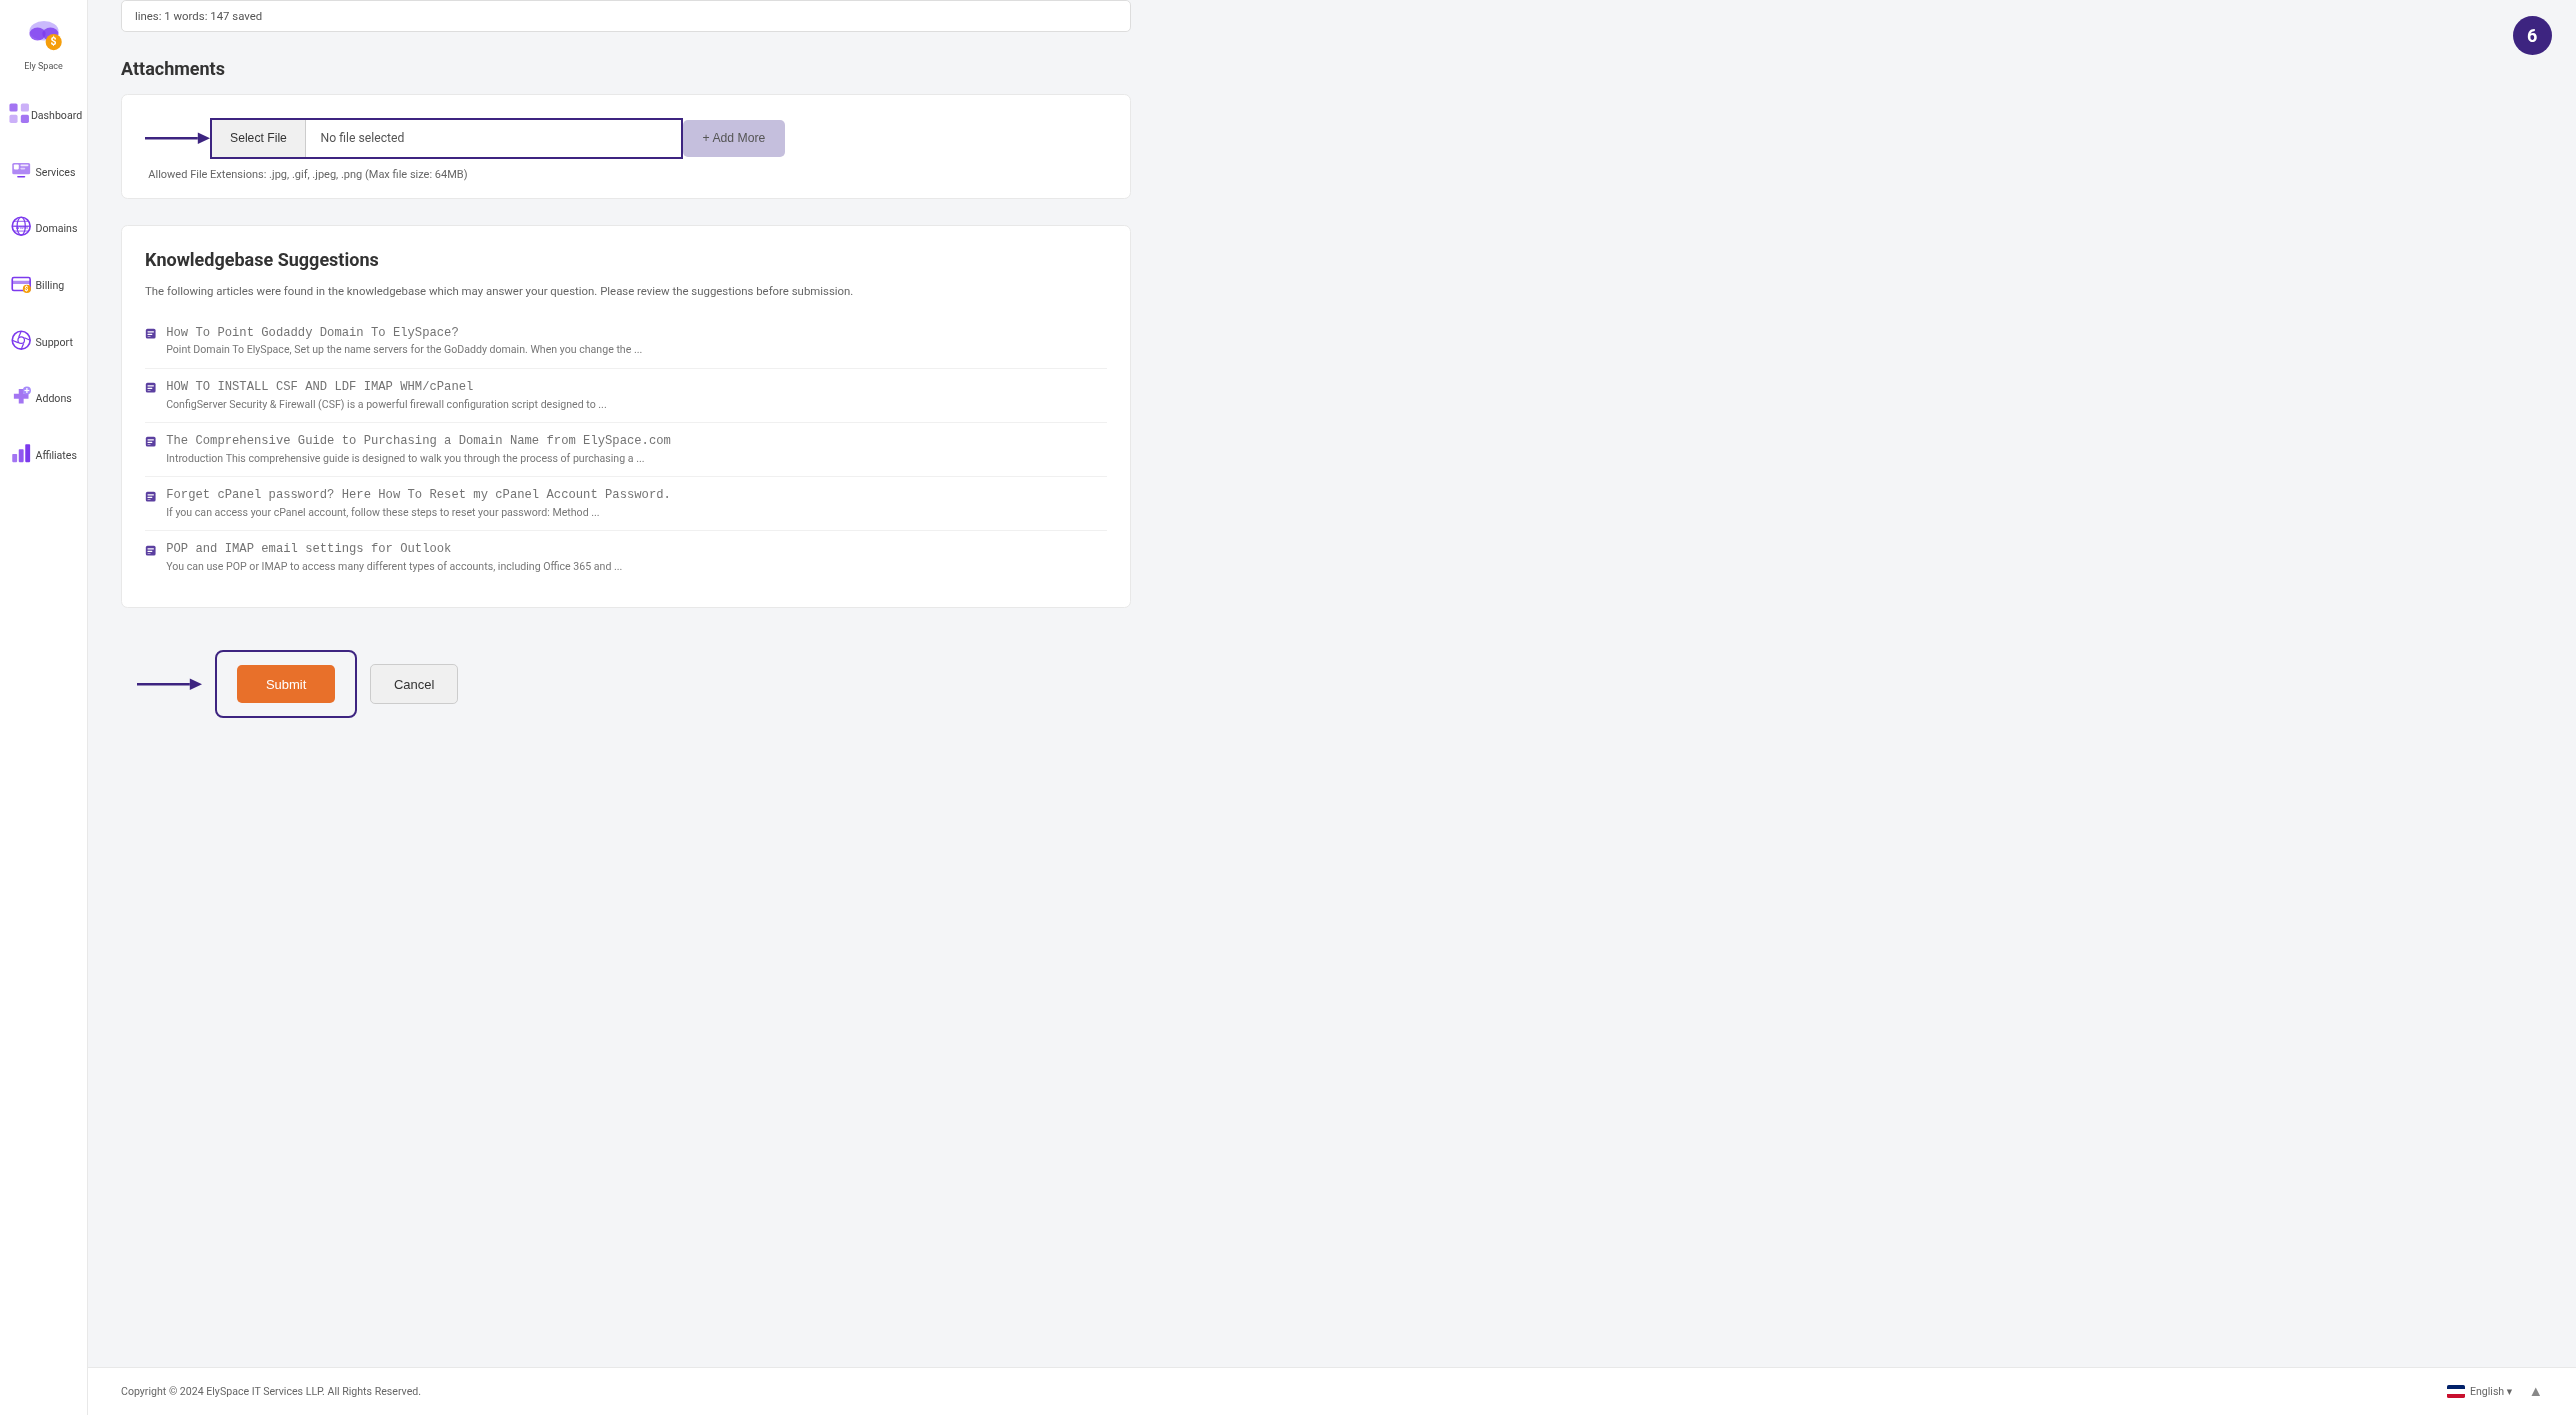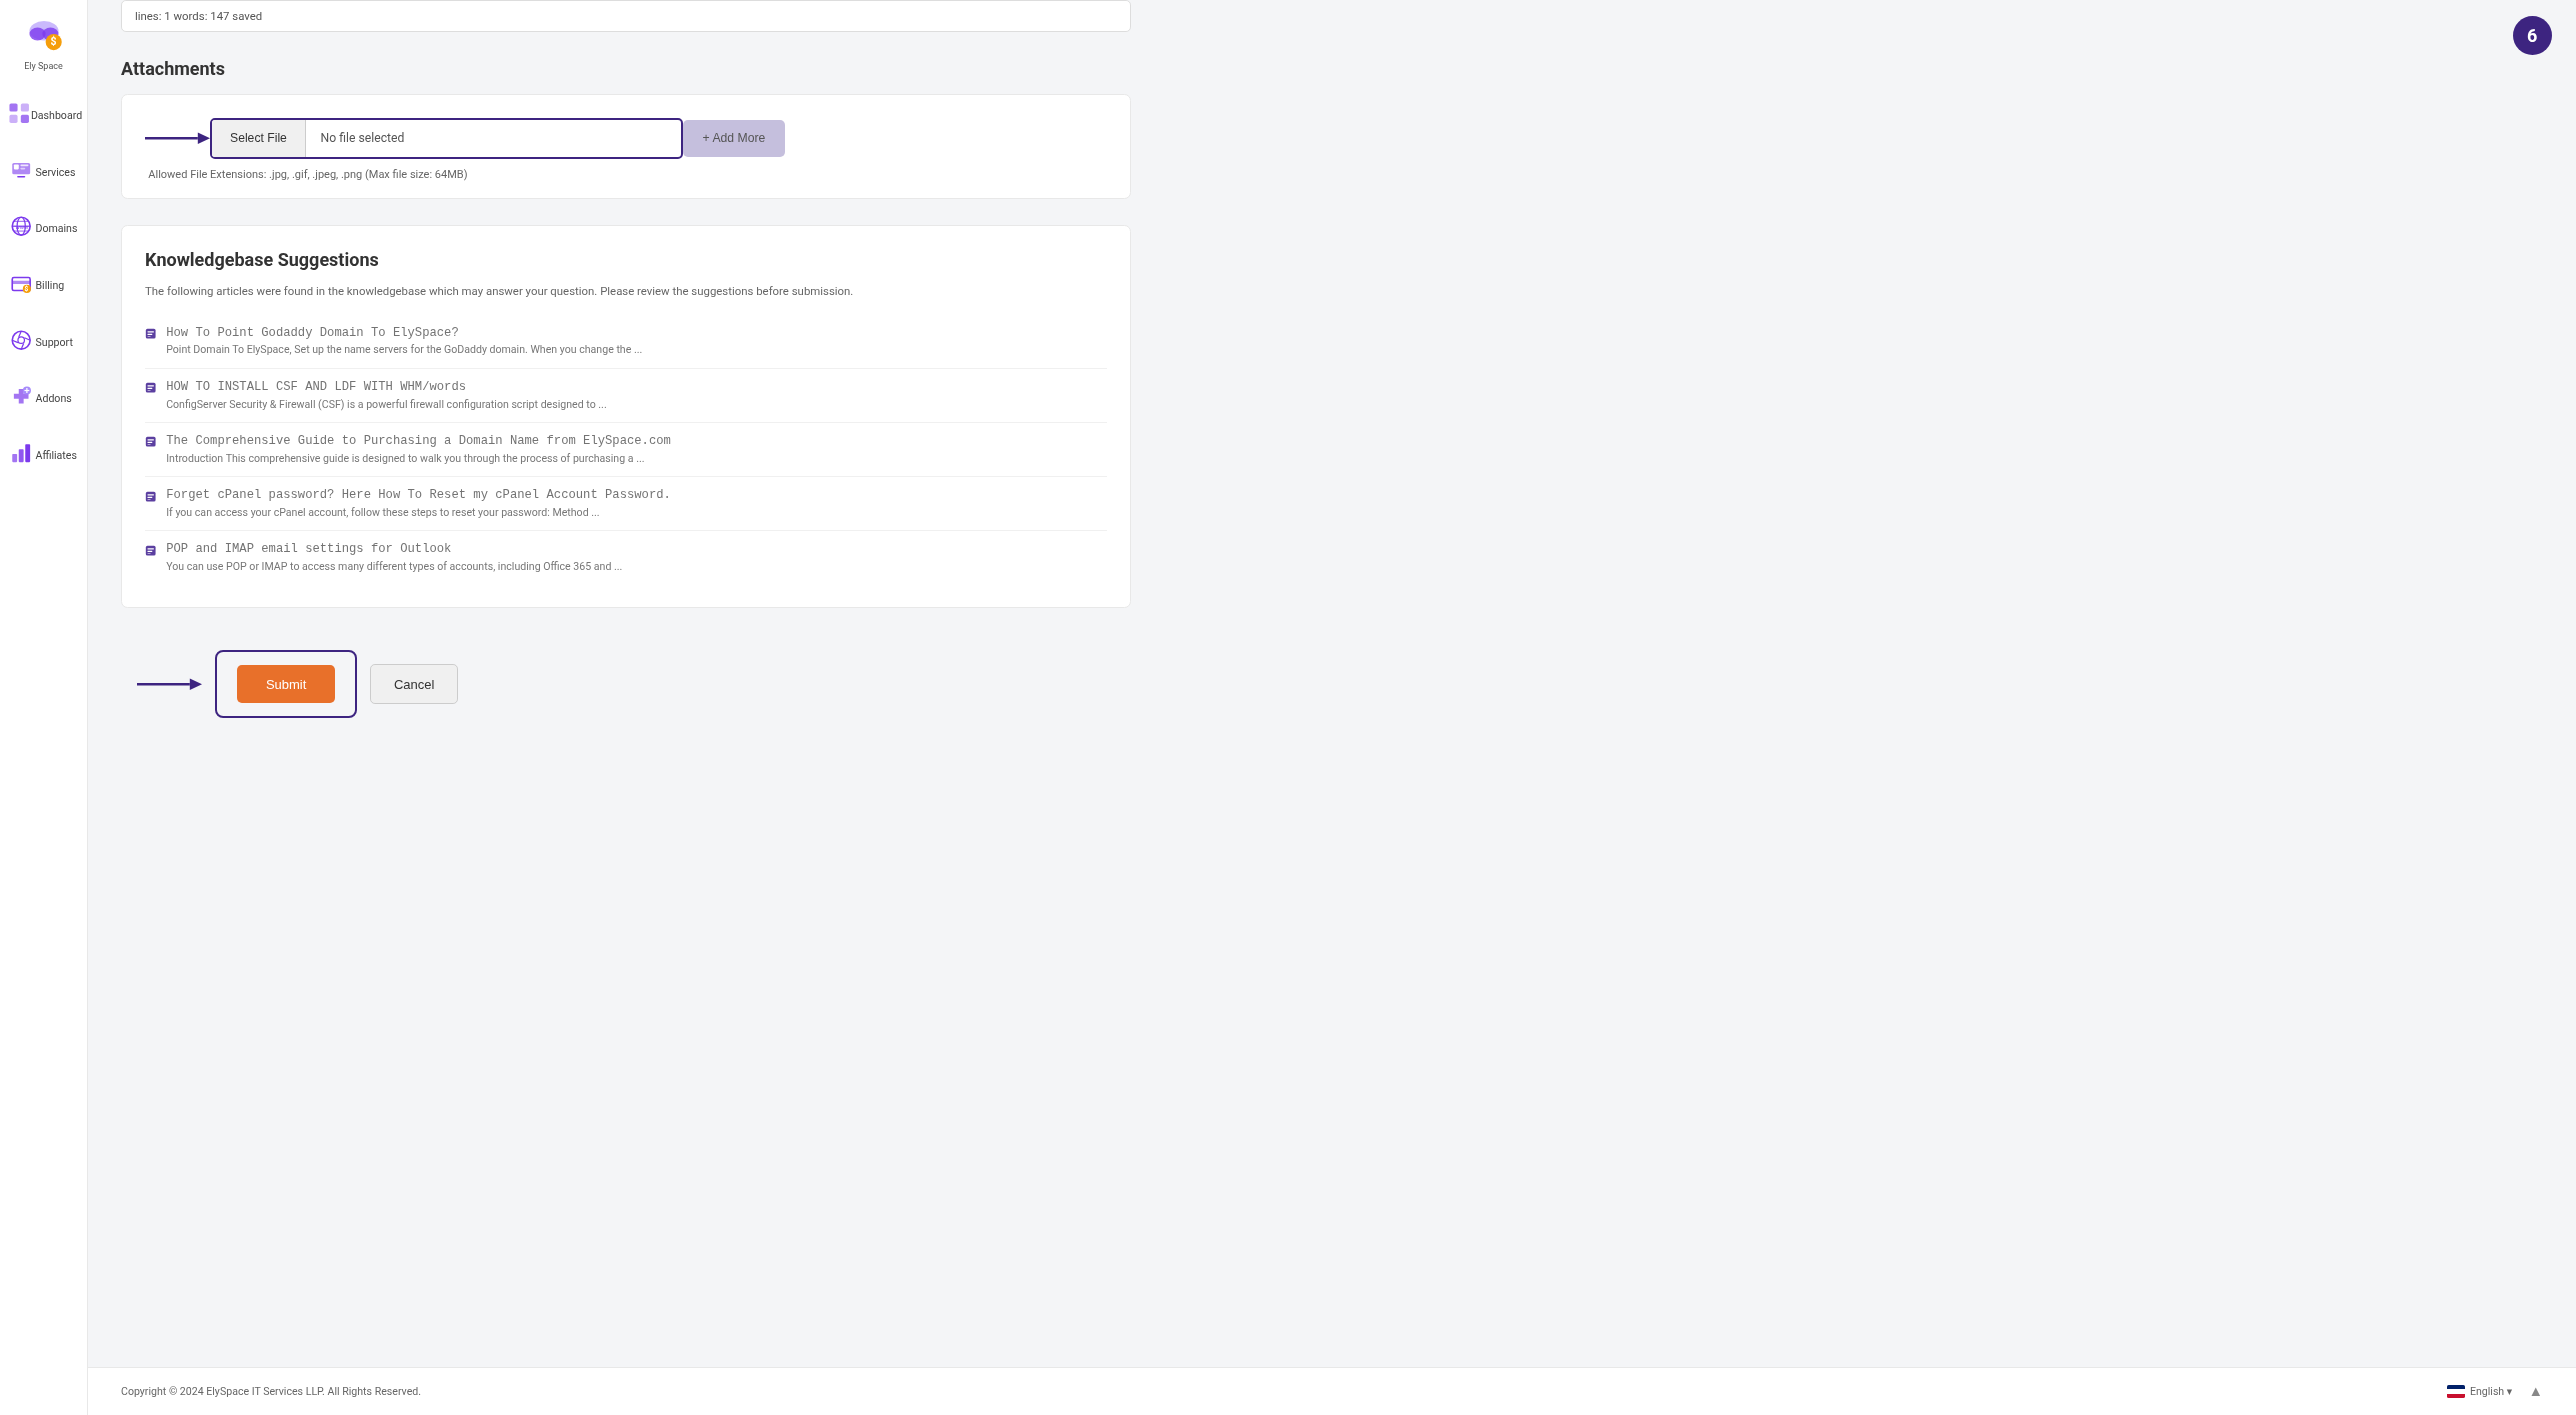--- a/index.html
+++ b/index.html
@@ -120,21 +120,21 @@
       padding: 23px 23px 16.3px 23px;
       margin-bottom: 26px;
       border: 0.8px solid #e8e8e8;
       position: relative;
     }
 
     .file-select-box {
       display: flex;
       align-items: flex-end;
       border: 2px solid #3d2480;
-      border-radius: 5px;
+      border-radius: 0;
       overflow: hidden;
       flex: 1;
       max-width: 473px;
     }
 
     .select-file-btn {
       background: #f0f0f0;
       border: none;
       border-right: 0.8px solid #ccc;
       padding: 11.4px 18px;
@@ -464,21 +464,21 @@
           <div class="kb-item">
       <span class="kb-icon">
         <svg width="11.4" height="11.4" viewBox="0 0 14 14" fill="none">
           <rect x="1" y="1" width="12" height="12" rx="2" fill="#5b3fa0"></rect>
           <rect x="3" y="4" width="8" height="1.5" rx="0.5" fill="#fff"></rect>
           <rect x="3" y="7" width="6" height="1.5" rx="0.5" fill="#fff"></rect>
           <rect x="3" y="10" width="4" height="1" rx="0.5" fill="#fff" opacity="0.7"></rect>
         </svg>
       </span>
       <div class="kb-item-content">
-        <div class="kb-item-title">HOW TO INSTALL CSF AND LDF WITH WHM/words</div>
+        <div class="kb-item-title">HOW TO INSTALL CSF AND LDF IMAP WHM/cPanel</div>
         <div class="kb-item-desc">ConfigServer Security &amp; Firewall (CSF) is a powerful firewall configuration script designed to ...</div>
       </div>
     </div>
           <div class="kb-item">
       <span class="kb-icon">
         <svg width="11.4" height="11.4" viewBox="0 0 14 14" fill="none">
           <rect x="1" y="1" width="12" height="12" rx="2" fill="#5b3fa0"></rect>
           <rect x="3" y="4" width="8" height="1.5" rx="0.5" fill="#fff"></rect>
           <rect x="3" y="7" width="6" height="1.5" rx="0.5" fill="#fff"></rect>
           <rect x="3" y="10" width="4" height="1" rx="0.5" fill="#fff" opacity="0.7"></rect>

